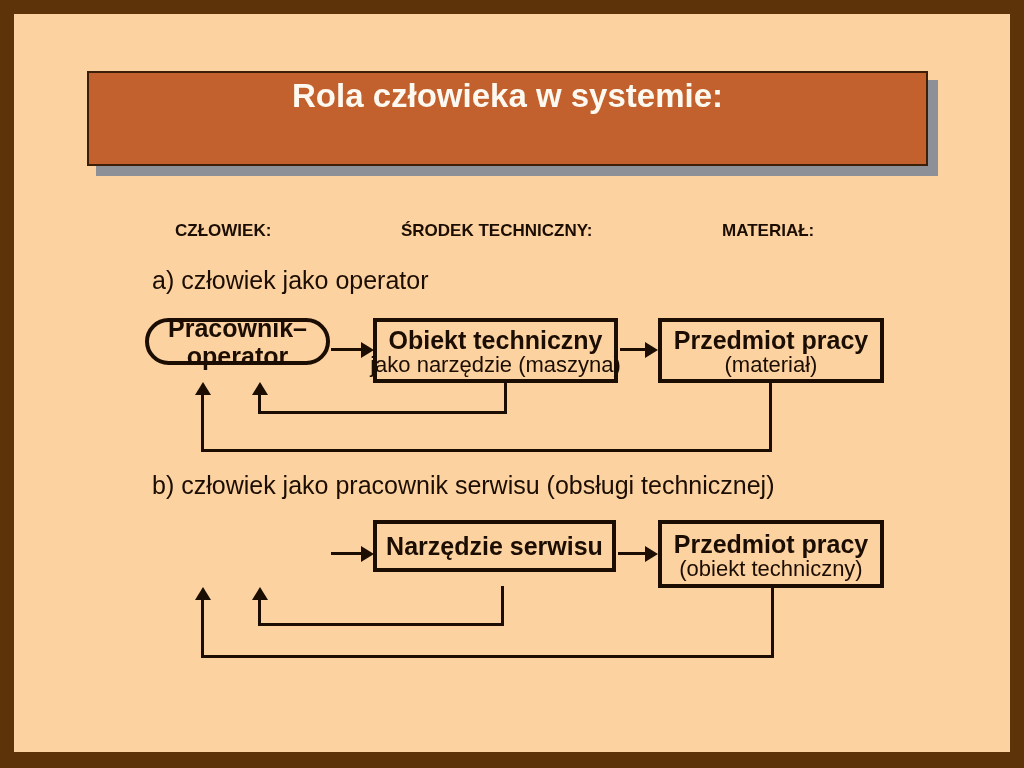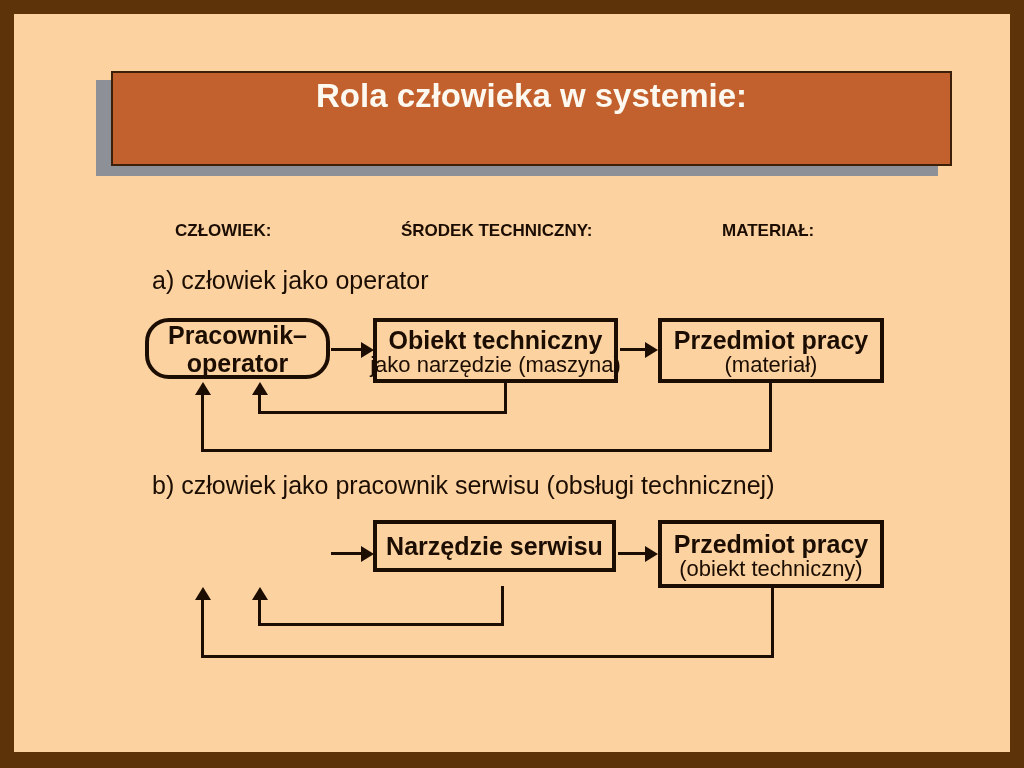--- a/index.html
+++ b/index.html
@@ -8,33 +8,33 @@
     background:var(--frame,#5d3309);
     font-family:"Liberation Sans",sans-serif;
     color:var(--ink,#1b0d02);
   }
   .paper{position:absolute;left:14px;top:14px;width:996px;height:738px;background:var(--background,#fcd2a0);}
   .banner-shadow{position:absolute;left:96px;top:80px;width:842px;height:96px;background:var(--banner_shadow,#8e9097);}
   .banner{
     position:absolute;left:87px;top:71px;width:841px;height:95px;box-sizing:border-box;
     background:var(--banner,#c2612e);border:2px solid #3c1f08;
     color:var(--title_text,#fdf9f0);font-weight:bold;font-size:33px;line-height:44px;
-    text-align:center;padding-top:1px;margin-left:24px;
+    text-align:center;padding-top:1px;
   }
   .colhead{position:absolute;top:221px;font-weight:bold;font-size:17px;white-space:nowrap;}
   .ch-a{left:175px}.ch-b{left:401px}.ch-c{left:722px}
   .seclabel{position:absolute;left:152px;font-size:25px;white-space:nowrap;}
   .sec-a{top:266px}.sec-b{top:471px}
   .rbox{
     position:absolute;left:145px;width:185px;box-sizing:border-box;
     border:4px solid var(--ink,#1b0d02);border-radius:24px;
     display:flex;flex-direction:column;align-items:center;justify-content:center;
     font-weight:bold;font-size:25px;line-height:28px;text-align:center;
   }
-  .rb-a{top:318px;height:61px}.rb-b{top:520px;height:68px}
+  .rb-a{top:318px;height:47px}.rb-b{top:520px;height:68px}
   .box{
     position:absolute;box-sizing:border-box;border:4px solid var(--ink,#1b0d02);
     display:flex;flex-direction:column;align-items:center;justify-content:center;text-align:center;
   }
   .box .t{font-weight:bold;font-size:25px;line-height:28px;white-space:nowrap;}
   .box .s{font-size:22px;line-height:21px;white-space:nowrap;}
   .bx-atool{left:373px;top:318px;width:245px;height:65px}
   .bx-amat{left:658px;top:318px;width:226px;height:65px}
   .bx-btool{left:373px;top:520px;width:243px;height:52px}
   .bx-bmat{left:658px;top:520px;width:226px;height:68px}

